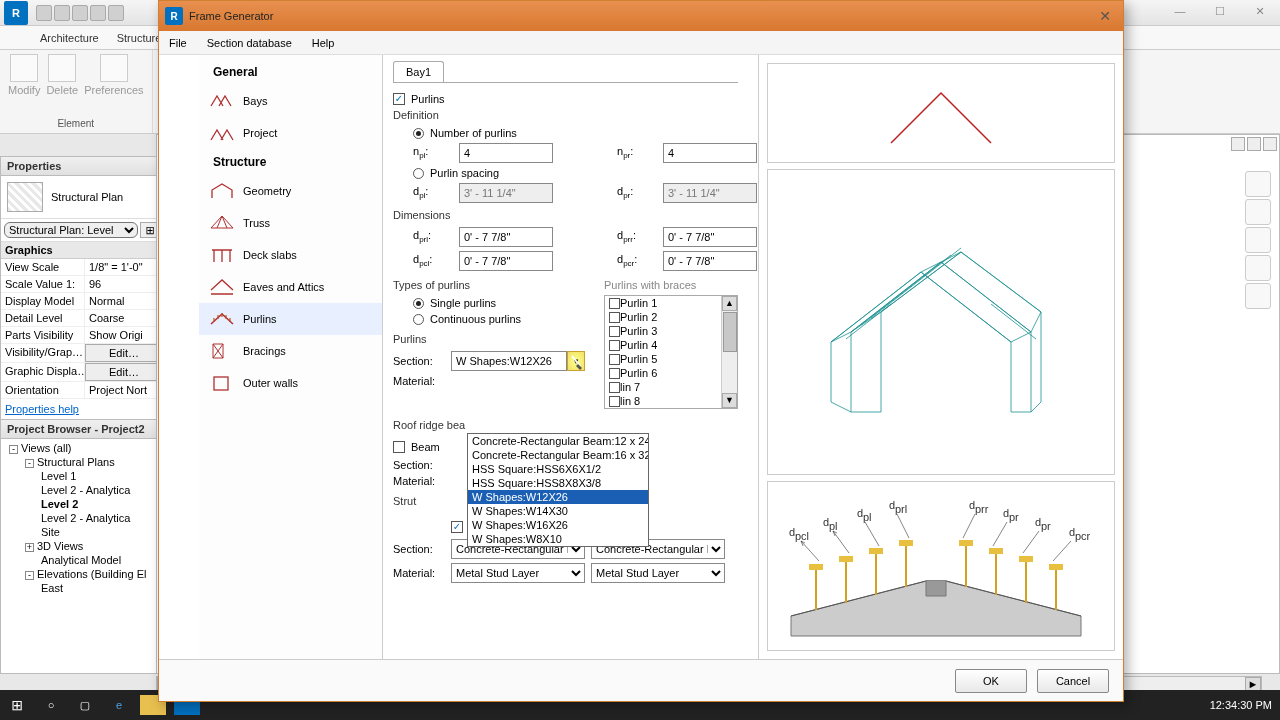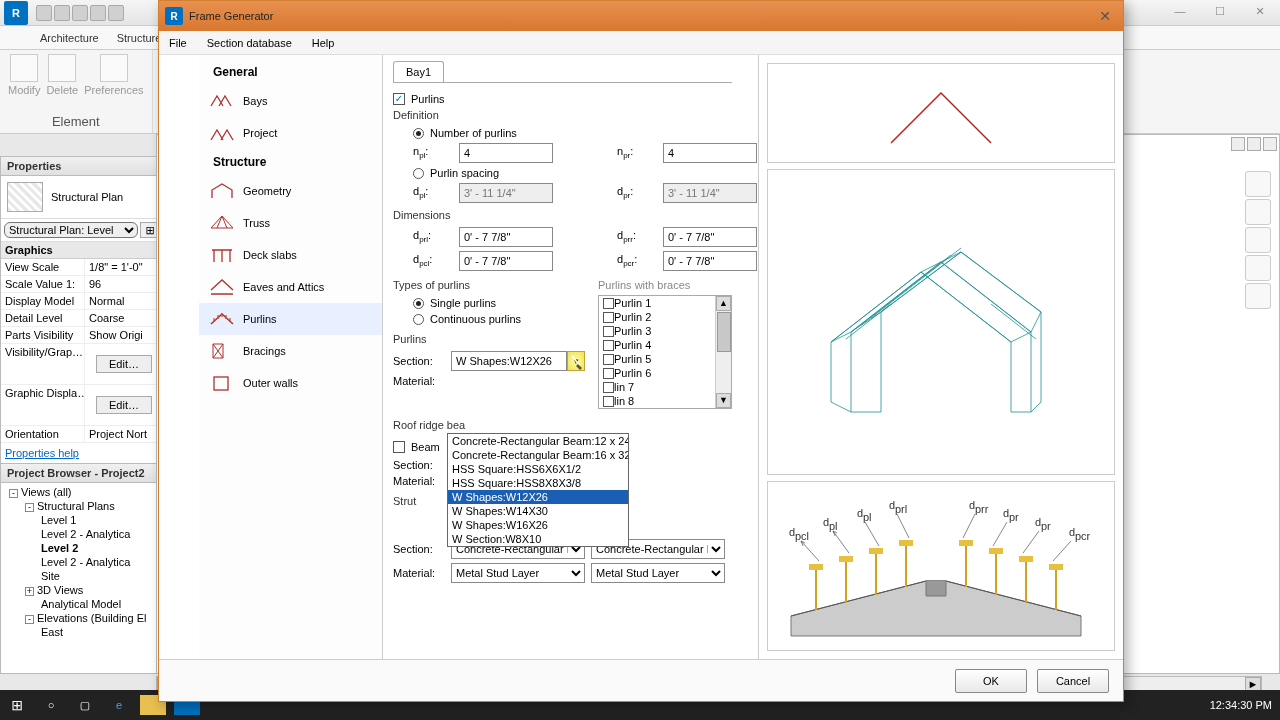--- a/index.html
+++ b/index.html
@@ -12,34 +12,34 @@
 .bg-titlebar .qat span { width: 16px; height: 16px; background: #d0d0d0; border: 1px solid #aaa; border-radius:2px; }
 .bg-winbtns { position: absolute; right: 0; top: 0; display: flex; }
 .bg-winbtns div { width: 40px; height: 22px; display:flex; align-items:center; justify-content:center; color:#888; }
 
 .ribbon-tabs { position: absolute; top: 26px; left: 0; right: 0; height: 24px; background: #f8f8f8; display: flex; align-items: center; padding-left: 40px; gap: 18px; color: #333; border-bottom: 1px solid #ccc;}
 .ribbon-body { position: absolute; top: 50px; left: 0; right: 0; height: 84px; background: #f5f5f5; border-bottom: 1px solid #ccc; display:flex; }
 .ribbon-panel { border-right: 1px solid #ddd; padding: 4px 8px; text-align:center; display:flex; flex-direction:column; justify-content:space-between; }
 .ribbon-panel .btns { display:flex; gap:6px; }
 .ribbon-panel .btn { display:flex; flex-direction:column; align-items:center; gap:2px; color:#999; }
 .ribbon-panel .btn .ico { width:28px; height:28px; border:1px solid #ccc; background:#fafafa; }
-.ribbon-panel .lbl { color:#555; font-size:13px; margin-top:2px; }
+.ribbon-panel .lbl { color:#555; font-size:10px; margin-top:2px; }
 
 .prop-panel { position: absolute; left: 0; top: 156px; width: 164px; bottom: 46px; background: #fff; border: 1px solid #bbb; }
 .prop-title { background: linear-gradient(#f0f0f0,#e0e0e0); border-bottom: 1px solid #bbb; padding: 3px 6px; font-weight:bold; color:#333; }
 .prop-head { display:flex; align-items:center; padding: 6px; border-bottom:1px solid #ddd; gap:8px; }
 .prop-head .plan-ico { width: 36px; height: 30px; border:1px solid #aaa; background: repeating-linear-gradient(45deg,#e8e8e8,#e8e8e8 3px,#fff 3px,#fff 6px); }
 .prop-type { display:flex; padding:3px; border-bottom:1px solid #ddd; }
 .prop-type select { flex:1; font-size:11px;border-radius:6px; }
 .prop-type .editbtn { width:20px; border:1px solid #aaa; margin-left:2px; background:#f0f0f0; display:flex; align-items:center; justify-content:center; }
 .prop-group { background:#e8e8e8; padding:2px 4px; font-weight:bold; border-bottom:1px solid #ccc; }
 .prop-row { display:flex; border-bottom:1px solid #eee; }
 .prop-row .k { width: 84px; padding: 2px 4px; background:#fff; border-right:1px solid #eee; white-space:nowrap; overflow:hidden; }
 .prop-row .v { flex:1; padding: 2px 4px; background:#fff; white-space:nowrap; overflow:hidden; }
-.prop-row .v.btnv { background:#eee; text-align:center; border:1px solid #aaa; margin:11px; }
+.prop-row .v.btnv { background:#eee; text-align:center; border:1px solid #aaa; margin:0; }
 .prop-help { color: #0066cc; text-decoration: underline; padding: 4px; }
 
 .proj-browser { border-top:1px solid #bbb; }
 .proj-tree { padding: 2px 4px; }
 .proj-tree .node { padding: 1px 0 1px 12px; white-space:nowrap; overflow:hidden; position:relative; }
 .proj-tree .node.l1 { padding-left: 4px; }
 .proj-tree .node.l2 { padding-left: 20px; }
 .proj-tree .node.l3 { padding-left: 36px; }
 .proj-tree .exp { display:inline-block; width:9px; height:9px; border:1px solid #888; text-align:center; line-height:7px; font-size:9px; margin-right:3px; background:#fff; }
 .proj-tree .bold { font-weight:bold; }
@@ -66,21 +66,21 @@
 .dlg-title .close { width:24px; height:20px; display:flex; align-items:center; justify-content:center; font-size:14px; color:#555; }
 .dlg-menu { height:24px; background:#f5f5f5; border-bottom:1px solid #ddd; display:flex; align-items:center; padding:0 10px; gap:20px; }
 .dlg-body { flex:1; display:flex; overflow:hidden; }
 .dlg-nav { width:184px; border-right:1px solid #ccc; background:#fdfdfd; padding:4px 0; overflow:auto;margin-left:40px; }
 .nav-head { font-weight:bold; padding:6px 14px; font-size:12px; }
 .nav-item { display:flex; align-items:center; gap:8px; padding:5px 10px; cursor:default; }
 .nav-item.sel { background:#e8f0ff; }
 .nav-item .nico { width:26px; height:22px; display:flex; align-items:center; justify-content:center; }
 .nav-item .nico svg { width:26px; height:22px; }
 .dlg-main { flex:1; display:flex; overflow:hidden; }
-.form-col { width:376px; border-right:1px solid #ccc; padding:6px 26px 0 10px; overflow:visible; position:relative; }
+.form-col { width:376px; border-right:1px solid #ccc; padding:6px 20px 0 10px; overflow:visible; position:relative; }
 .tab-strip { display:flex; border-bottom:1px solid #aaa; }
 .tab { padding:4px 12px; border:1px solid #aaa; border-bottom:none; background:#fff; margin-right:2px; border-radius:3px 3px 0 0; }
 .chk-row { display:flex; align-items:center; gap:6px; margin:10px 0 4px 0; }
 .chk { width:12px; height:12px; border:1px solid #555; display:inline-flex; align-items:center; justify-content:center; font-size:10px; }
 .chk.on::after { content:"✓"; color:#0070c0; font-size:10px; line-height:10px; }
 .grp { margin:2px 0; }
 .grp-title { margin:4px 0; color:#333; }
 .radio-row { display:flex; align-items:center; gap:6px; padding:2px 0 2px 20px; }
 .radio { width:11px; height:11px; border:1px solid #555; border-radius:50%; display:inline-flex; align-items:center; justify-content:center; }
 .radio.on::after { content:""; width:5px; height:5px; background:#222; border-radius:50%; }
@@ -92,21 +92,21 @@
 .field-pair { display:flex; gap:44px; }
 select.fld { width:134px; height:20px; border:1px solid #888; font-size:11px; background:#fff; }
 
 .purlins-box { border:1px solid #aaa; width:134px; height:114px; position:relative; overflow:hidden; }
 .purlins-box .pitem { display:flex; align-items:center; padding:1px 4px; }
 .purlins-box .pchk { width:11px; height:11px; border:1px solid #555; }
 .purlins-box .scroll { position:absolute; right:0; top:0; bottom:0; width:16px; background:#eee; border-left:1px solid #ccc; }
 .purlins-box .scroll .arr { height:15px; background:#ddd; border:1px solid #aaa; text-align:center; line-height:12px; font-size:9px; }
 .purlins-box .scroll .thumb { position:absolute; top:16px; width:14px; left:1px; height:40px; background:#c8c8c8; border:1px solid #999; }
 
-.combo-open { position:absolute; left:64px; width:182px; background:#fff; border:1px solid #666; z-index:100; }
+.combo-open { position:absolute; left:84px; width:182px; background:#fff; border:1px solid #666; z-index:100; }
 .combo-open .opt { padding:1px 4px; white-space:nowrap; overflow:hidden; }
 .combo-open .opt.hi { background:#1a5fb4; color:#fff; }
 .combo-btn-hl { position:absolute; width:18px; height:20px; border:1px solid #caa030; background:radial-gradient(#ffff90,#f0e060); display:flex; align-items:center; justify-content:center; font-size:9px; }
 
 .preview-col { flex:1; padding:8px; display:flex; flex-direction:column; gap:6px; }
 .preview-box { flex:1; border:1px solid #ccc; background:#fff; display:flex; align-items:center; justify-content:center; }
 .dlg-footer { height:42px; border-top:1px solid #ccc; display:flex; align-items:center; justify-content:flex-end; gap:10px; padding:0 14px; background:#fafafa; }
 .dlg-footer button { width:72px; height:24px; border:1px solid #888; background:linear-gradient(#fff,#e8e8e8); border-radius:2px; }
 
 .two-col { display:flex; gap:14px; }
@@ -490,21 +490,21 @@
         </div>
 
         <div class="combo-open" style="top:378px;" id="combo-list">
             <div class="opt">Concrete-Rectangular Beam:12 x 24</div>
             <div class="opt">Concrete-Rectangular Beam:16 x 32</div>
             <div class="opt">HSS Square:HSS6X6X1/2</div>
             <div class="opt">HSS Square:HSS8X8X3/8</div>
             <div class="opt hi">W Shapes:W12X26</div>
             <div class="opt">W Shapes:W14X30</div>
             <div class="opt">W Shapes:W16X26</div>
-            <div class="opt">W Section:W8X10</div>
+            <div class="opt">W Shapes:W8X10</div>
           </div>
 
         <div class="grp" style="margin-top:10px">
           <div class="grp-title">Roof ridge bea</div>
           <div class="chk-row" style="padding-left:0">
               <span class="chk"></span>
               <span>Beam</span>
             </div>
           <div class="sec-row">
               <span class="lab">Section:</span>

